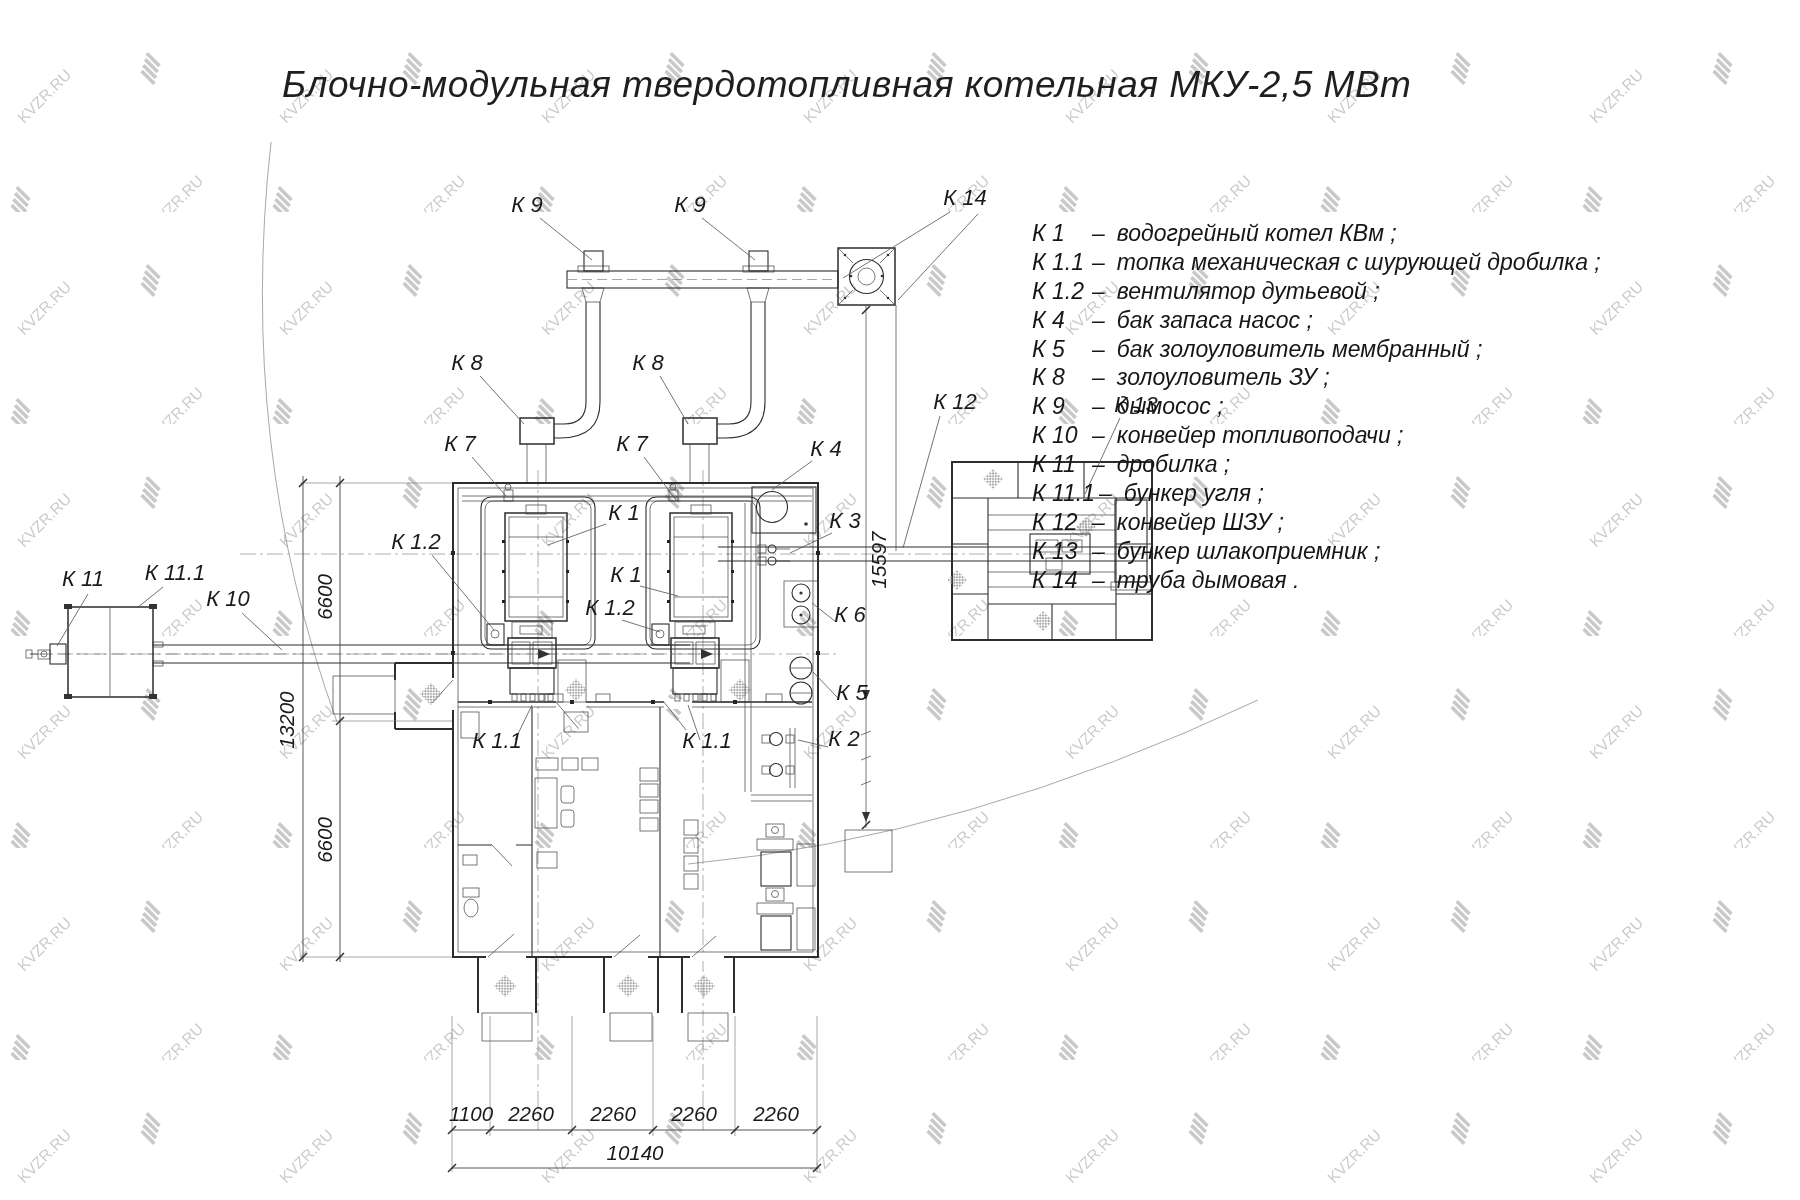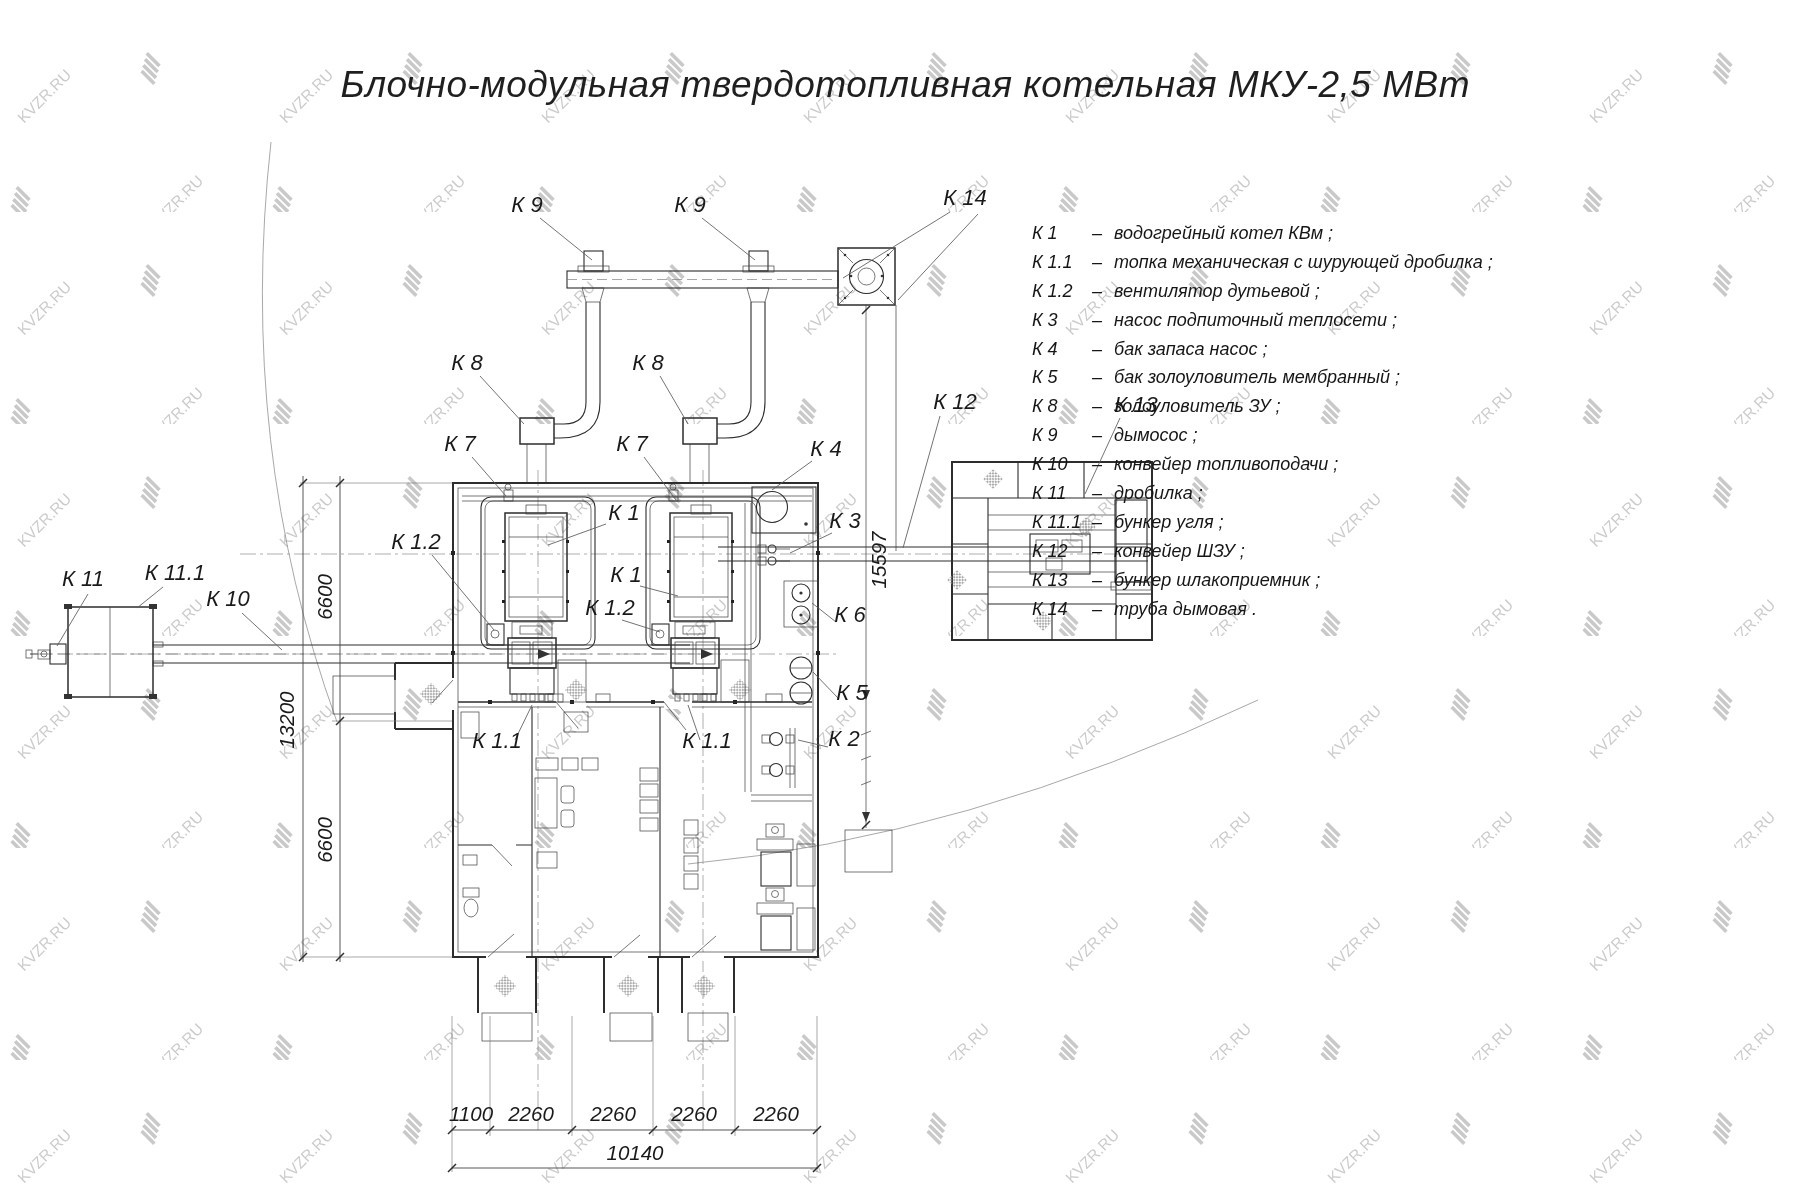--- a/index.html
+++ b/index.html
@@ -1,22 +1,22 @@
 <!DOCTYPE html>
 <html><head>
 <meta charset="utf-8">
 <style>
   html,body{margin:0;padding:0;background:#ffffff;}
   .canvas{position:relative;width:1800px;height:1200px;background:#fff;overflow:hidden;
           font-family:"Liberation Sans",sans-serif;}
   .canvas svg{position:absolute;left:0;top:0;}
-  .title{position:absolute;left:290px;top:64px;width:1180px;text-align:right;
+  .title{position:absolute;left:282px;top:64px;width:1180px;text-align:left;
          font-style:italic;font-size:37px;letter-spacing:.5px;color:#1f1f1f;white-space:nowrap;}
   .legend{position:absolute;left:1032px;top:219px;color:#161616;}
-  .lg-row{height:28.9px;line-height:28.9px;font-style:italic;font-size:18px;white-space:nowrap;}
+  .lg-row{height:28.9px;line-height:28.9px;font-style:italic;font-size:23px;white-space:nowrap;}
   .lg-code{display:inline-block;min-width:56px;}
   .lg-sep{margin:0 12px 0 4px;}
   
   .s1{stroke:#2d2d2d;fill:none;stroke-width:1.1}
   .s15{stroke:#2d2d2d;fill:none;stroke-width:1.5}
   .s2{stroke:#2d2d2d;fill:none;stroke-width:2}
   .s3{stroke:#3d3d3d;fill:none;stroke-width:.7}
   .ld{stroke:#5a5a5a;fill:none;stroke-width:.85}
   .ax{stroke:#9a9a9a;stroke-width:.8;fill:none;stroke-dasharray:16 4 3 4}
   .ext{stroke:#787878;stroke-width:.65;fill:none}
@@ -456,21 +456,20 @@
     <text class="dimt" transform="rotate(-90 886 560)" x="886" y="560" font-size="23">15597</text>
   </g>
 </svg>
 
 <div class="title">Блочно-модульная твердотопливная котельная МКУ-2,5 МВт</div>
 
 <div class="legend">
       <div class="lg-row"><span class="lg-code">К 1</span><span class="lg-sep">–</span><span class="lg-desc">водогрейный котел КВм ;</span></div>
       <div class="lg-row"><span class="lg-code">К 1.1</span><span class="lg-sep">–</span><span class="lg-desc">топка механическая с шурующей дробилка ;</span></div>
       <div class="lg-row"><span class="lg-code">К 1.2</span><span class="lg-sep">–</span><span class="lg-desc">вентилятор дутьевой ;</span></div>
-      <div class="lg-row"><span class="lg-code">К 3</span><span class="lg-sep">–</span><span class="lg-desc">насос подпиточный теплосети ;</span></div>
       <div class="lg-row"><span class="lg-code">К 4</span><span class="lg-sep">–</span><span class="lg-desc">бак запаса насос ;</span></div>
       <div class="lg-row"><span class="lg-code">К 5</span><span class="lg-sep">–</span><span class="lg-desc">бак золоуловитель мембранный ;</span></div>
       <div class="lg-row"><span class="lg-code">К 8</span><span class="lg-sep">–</span><span class="lg-desc">золоуловитель ЗУ ;</span></div>
       <div class="lg-row"><span class="lg-code">К 9</span><span class="lg-sep">–</span><span class="lg-desc">дымосос ;</span></div>
       <div class="lg-row"><span class="lg-code">К 10</span><span class="lg-sep">–</span><span class="lg-desc">конвейер топливоподачи ;</span></div>
       <div class="lg-row"><span class="lg-code">К 11</span><span class="lg-sep">–</span><span class="lg-desc">дробилка ;</span></div>
       <div class="lg-row"><span class="lg-code">К 11.1</span><span class="lg-sep">–</span><span class="lg-desc">бункер угля ;</span></div>
       <div class="lg-row"><span class="lg-code">К 12</span><span class="lg-sep">–</span><span class="lg-desc">конвейер ШЗУ ;</span></div>
       <div class="lg-row"><span class="lg-code">К 13</span><span class="lg-sep">–</span><span class="lg-desc">бункер шлакоприемник ;</span></div>
       <div class="lg-row"><span class="lg-code">К 14</span><span class="lg-sep">–</span><span class="lg-desc">труба дымовая .</span></div>

